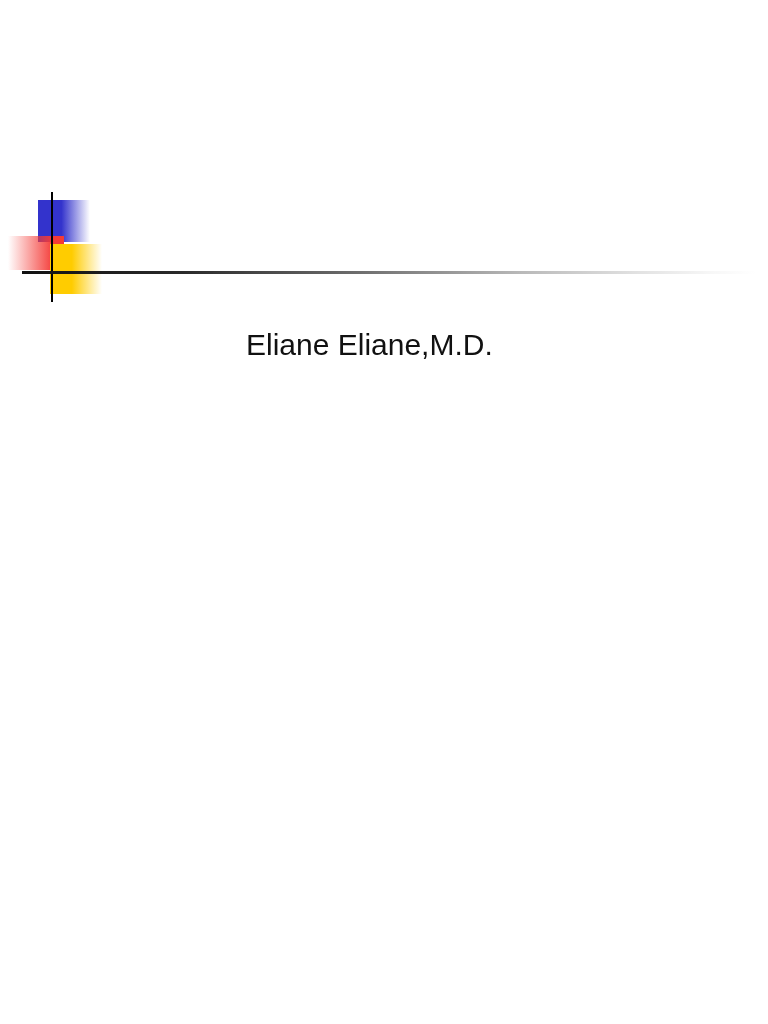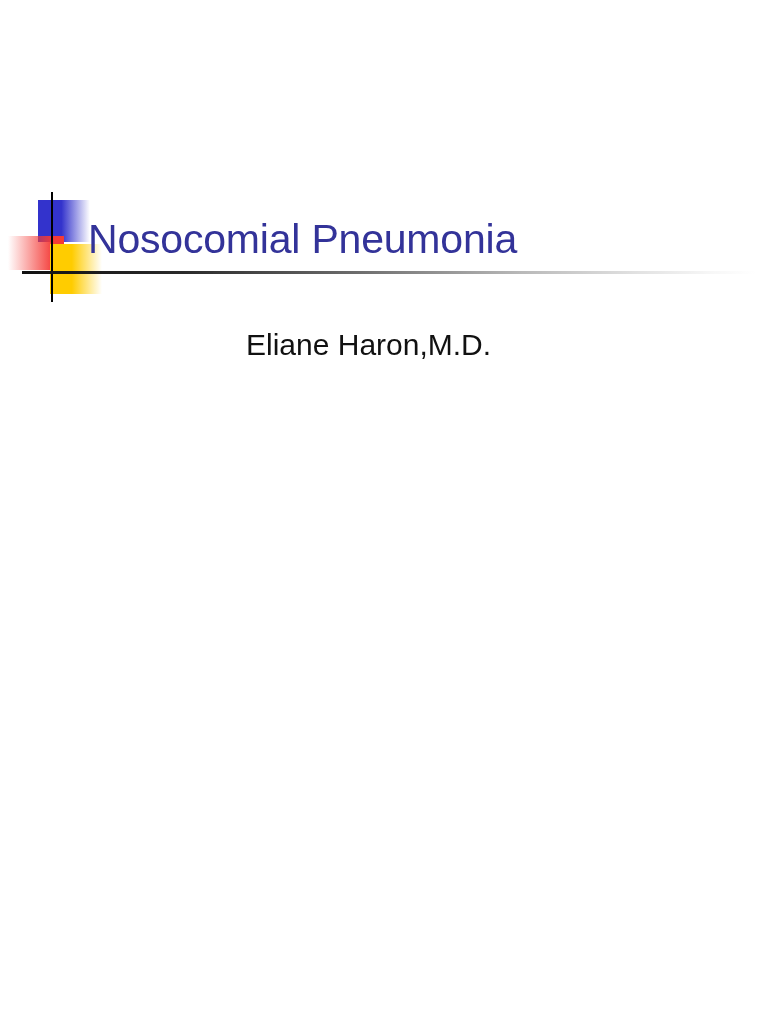--- a/index.html
+++ b/index.html
@@ -118,24 +118,23 @@
 
       <div class="deco" style="left:14px; top:192px;">
         <div class="sq sq-blue" style="left:24px; top:8px;  width:52px; height:42px;"></div>
         <div class="sq sq-red" style="left:-6px; top:44px; width:56px; height:34px;"></div>
         <div class="sq sq-yellow" style="left:36px; top:52px; width:52px; height:50px;"></div>
         <div class="line-v" style="left:37px; top:0px; height:110px;"></div>
       </div>
 
       <div class="rule" style="left:22px; top:271px; width:734px;"></div>
 
-      <h1 class="slide-title" id="title-1">Nosocomial Pneumonia</h1>
     </div>
 
-    <div class="subtitle">Eliane Haron,M.D.</div>
+    <div class="subtitle">Eliane Eliane,M.D.</div>
 
   </section>
 
   <section class="slide" id="slide-2">
 
     <div class="banner">
 
       
 
       

